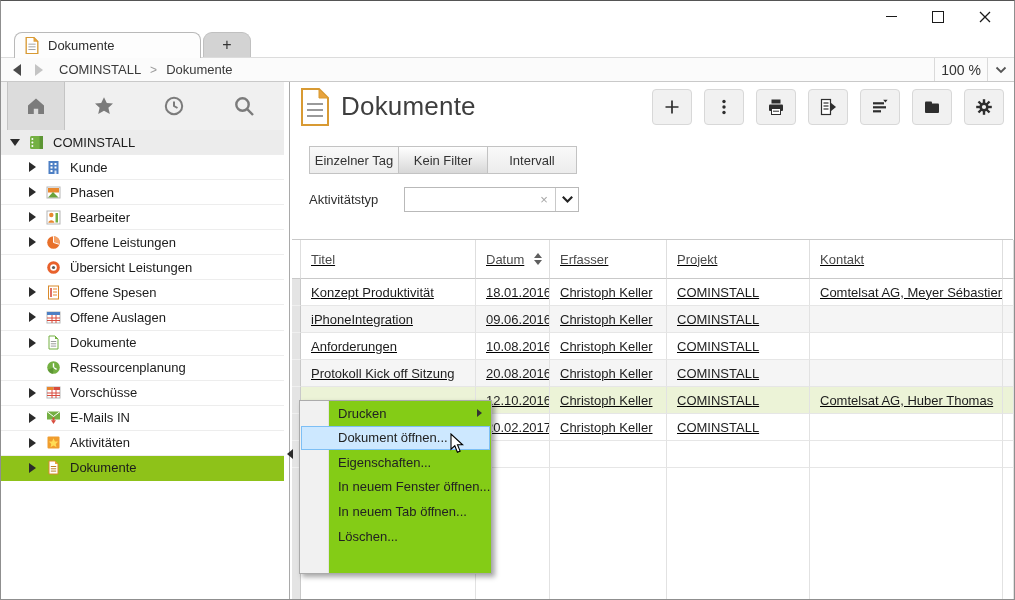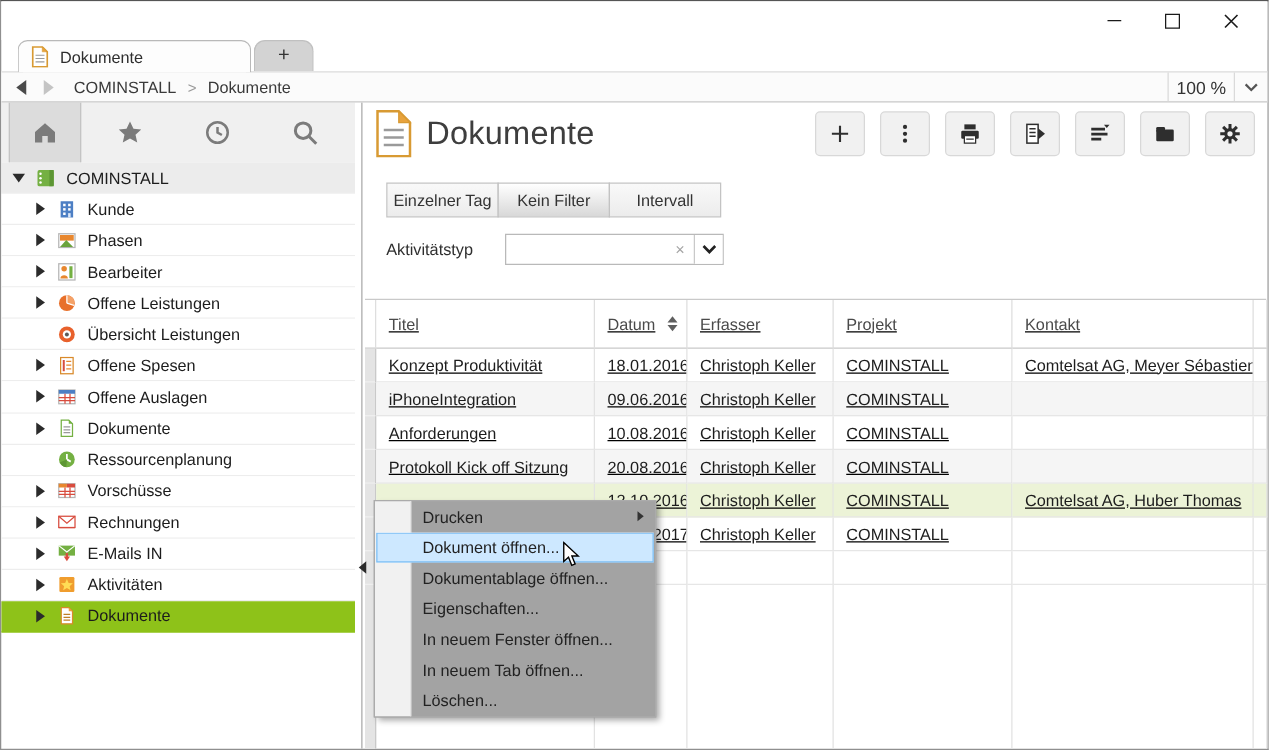--- a/index.html
+++ b/index.html
@@ -78,21 +78,21 @@
   .thead .tc{color:#4a4a4a;border-bottom:1px solid #c9c9c9;border-right:1px solid #dedede;}
   .tc.gutter{padding:0;background:#e4e4e4;border-right:1px solid #c9c9c9;border-bottom:1px solid #efefef;}
   .thead .tc.gutter{background:#fff;border-right:1px solid #dedede;border-bottom:1px solid #c9c9c9;}
   .tfill .tc{border-bottom:none;}
   .r-gray .tc:not(.gutter){background:#f5f5f5;}
   .r-green .tc:not(.gutter){background:#ecf3d7;}
   .sorticon{display:flex;flex-direction:column;gap:2px;margin-left:auto;margin-right:7px;}
   .tri-up{width:0;height:0;border:4px solid transparent;border-bottom:5px solid #5f5f5f;border-top:none;}
   .tri-down{width:0;height:0;border:4px solid transparent;border-top:5px solid #5f5f5f;border-bottom:none;}
   
-  .ctxmenu{left:298px;top:399px;width:226px;height:174px;background:#a3a3a3;border:1px solid #ababab;
+  .ctxmenu{left:298px;top:399px;width:193px;height:174px;background:#84cc16;border:1px solid #ababab;
     box-shadow:3px 3px 5px rgba(0,0,0,0.35);z-index:40;box-sizing:border-box;text-align:center;}
   .cm-gutter{position:absolute;left:0;top:0;bottom:0;width:28px;background:#f1f1f1;border-right:1px solid #e3e3e3;}
   .cm-item{position:relative;height:24.55px;display:flex;align-items:center;padding-left:38px;font-size:13px;color:#222;box-sizing:border-box;}
   .cm-item.hl{background:#cde8ff;box-shadow:inset 0 0 0 1px #7dbff5;margin:0 1px;padding-left:37px;}
   .cm-sub{position:absolute;right:9px;top:50%;margin-top:-4.5px;width:0;height:0;
     border-style:solid;border-width:4.5px 0 4.5px 5.5px;border-color:transparent transparent transparent #333;}
   .cursor{left:449px;top:432px;z-index:50;}
 </style>
 </head>
 <body>
@@ -316,31 +316,20 @@
             <rect x="1" y="2" width="13" height="11" fill="#fff" stroke="#b5b5b5"></rect>
             <rect x="1" y="2" width="6.5" height="3" fill="#e8872e"></rect>
             <rect x="7.5" y="2" width="6.5" height="3" fill="#d84c3e"></rect>
             <line x1="1" y1="8" x2="14" y2="8" stroke="#d84c3e"></line>
             <line x1="1" y1="10.5" x2="14" y2="10.5" stroke="#d84c3e"></line>
             <line x1="6" y1="5" x2="6" y2="13" stroke="#d84c3e"></line>
             <line x1="10" y1="5" x2="10" y2="13" stroke="#d84c3e"></line>
           </svg>
         </span>
     <span class="tlabel">Vorschüsse</span>
-  </div>
-      <div class="tree-item">
-    <span class="expander exp-right"></span>
-    <span class="ticon">
-          <svg width="100%" height="100%" viewBox="0 0 15 15" style="display:block">
-            <rect x="1" y="3" width="13" height="9" fill="#fff" stroke="#d84c3e"></rect>
-            <path d="M1 3 L7.5 8.5 L14 3" fill="none" stroke="#d84c3e"></path>
-            <line x1="1" y1="12" x2="14" y2="12" stroke="#d84c3e"></line>
-          </svg>
-        </span>
-    <span class="tlabel">Rechnungen</span>
   </div>
       <div class="tree-item">
     <span class="expander exp-right"></span>
     <span class="ticon">
           <svg width="100%" height="100%" viewBox="0 0 15 15" style="display:block">
             <rect x="1" y="1.5" width="13" height="8" fill="#74b042"></rect>
             <path d="M1 1.5 L7.5 6.5 L14 1.5" fill="none" stroke="#fff"></path>
             <rect x="6.5" y="7.5" width="2" height="3.2" fill="#d84c3e"></rect>
             <polygon points="5,10.2 10,10.2 7.5,14 " fill="#d84c3e"></polygon>
           </svg>
@@ -587,23 +576,20 @@
   <div class="abs ctxmenu" id="ctxmenu">
     <div class="cm-gutter"></div>
   <div class="cm-item">
         <span>Drucken</span>
         <div class="cm-sub"></div>
       </div>
       <div class="cm-item hl">
         <span>Dokument öffnen...</span>
       </div>
       <div class="cm-item">
-        <span>Dokumentablage öffnen...</span>
-      </div>
-      <div class="cm-item">
         <span>Eigenschaften...</span>
       </div>
       <div class="cm-item">
         <span>In neuem Fenster öffnen...</span>
       </div>
       <div class="cm-item">
         <span>In neuem Tab öffnen...</span>
       </div>
       <div class="cm-item">
         <span>Löschen...</span>

